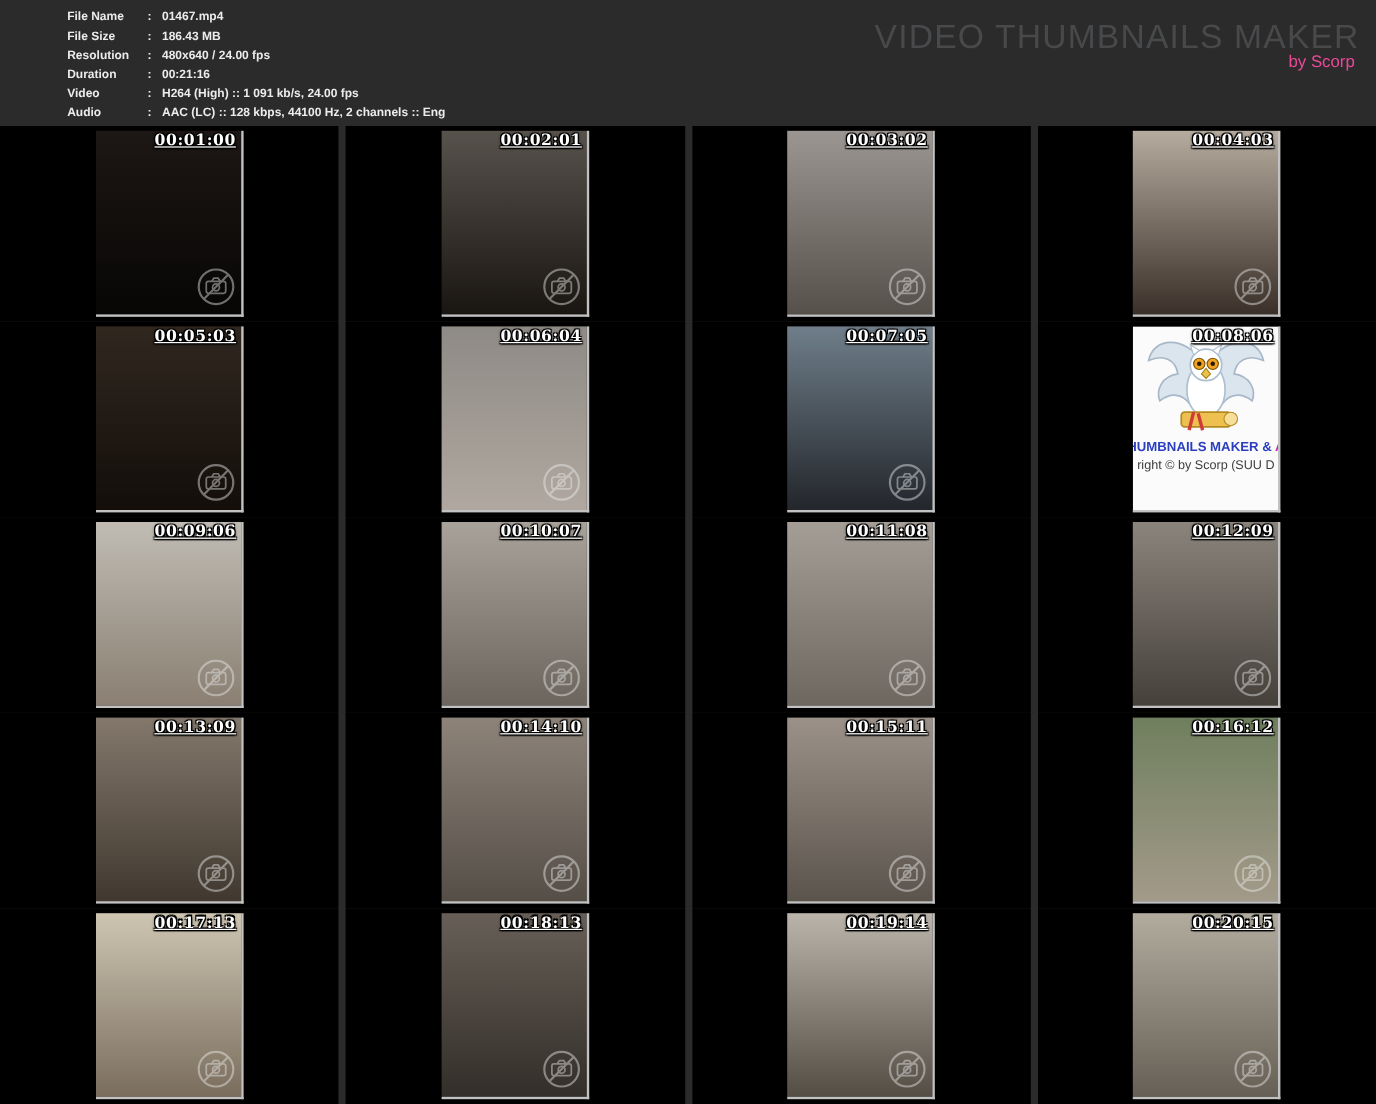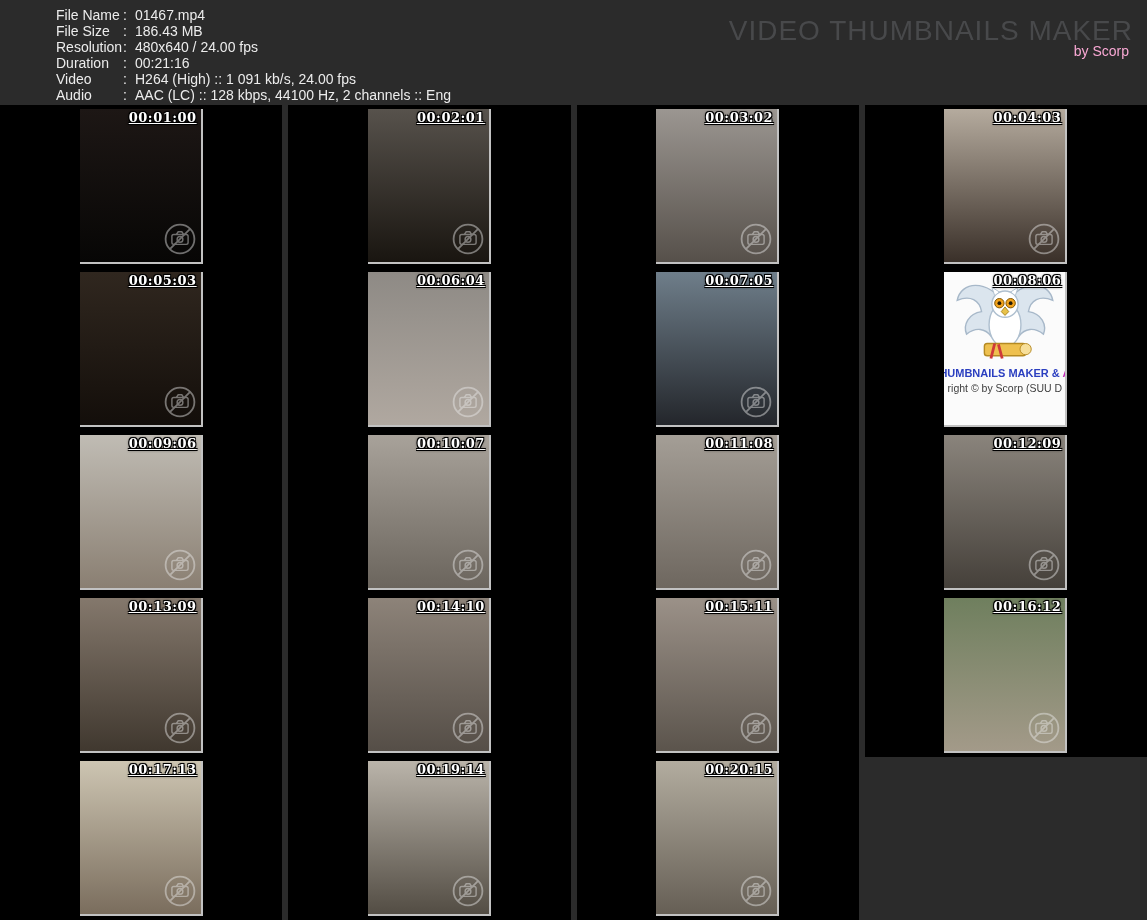--- a/index.html
+++ b/index.html
@@ -6,26 +6,26 @@
   body {
     width: 1147px; height: 920px;
     background: #2b2b2b;
     font-family: "Liberation Sans", sans-serif;
     overflow: hidden; position: relative;
   }
 
   
   .header { position: absolute; top: 0; left: 0; width: 1147px; height: 105px; }
   .meta { position: absolute; top: 7px; left: 8px; }
-  .meta-row { display: flex; font-size: 14px; font-weight: normal; color: #ececec; line-height: 16px; padding-left: 48px; }
+  .meta-row { display: flex; font-size: 10px; font-weight: bold; color: #ececec; line-height: 16px; padding-left: 48px; }
   .meta-label { width: 67px; }
   .meta-colon { width: 12px; }
   .brand { position: absolute; top: 15px; right: 14px; text-align: right; }
   .brand-title { font-size: 28px; font-weight: normal; color: #48494b; letter-spacing: 1px; white-space: nowrap; }
-  .brand-subtitle { font-size: 14px; color: #f9a8d4; margin-top: -4px; padding-right: 4px; }
+  .brand-subtitle { font-size: 14px; color: #ec4899; margin-top: -4px; padding-right: 4px; }
 
   
   .grid {
     position: absolute; top: 105px; left: 0;
     width: 1147px; height: 815px;
     display: grid;
     grid-template-columns: repeat(4, 1fr);
     grid-template-rows: repeat(5, 1fr);
     column-gap: 6px; row-gap: 0;
   }
@@ -331,20 +331,33 @@
       <svg class="wm" viewBox="0 0 40 40" aria-hidden="true">
         <circle cx="20" cy="20" r="16" fill="none" stroke="#ececec" stroke-width="2"></circle>
         <rect x="11" y="15" width="18" height="11" rx="2" fill="none" stroke="#ececec" stroke-width="1.6"></rect>
         <path d="M16 15 L18 12 L22 12 L24 15" fill="none" stroke="#ececec" stroke-width="1.6"></path>
         <circle cx="20" cy="20.5" r="3.2" fill="none" stroke="#ececec" stroke-width="1.6"></circle>
         <line x1="9" y1="31" x2="31" y2="9" stroke="#ececec" stroke-width="2"></line>
       </svg>
     </div>
   </div>
     <div class="cell">
+    <div class="thumb" style="background: linear-gradient(rgb(103, 95, 87) 0%, rgb(51, 46, 41) 100%);">
+
+      <span class="ts">00:18:13</span>
+      <svg class="wm" viewBox="0 0 40 40" aria-hidden="true">
+        <circle cx="20" cy="20" r="16" fill="none" stroke="#ececec" stroke-width="2"></circle>
+        <rect x="11" y="15" width="18" height="11" rx="2" fill="none" stroke="#ececec" stroke-width="1.6"></rect>
+        <path d="M16 15 L18 12 L22 12 L24 15" fill="none" stroke="#ececec" stroke-width="1.6"></path>
+        <circle cx="20" cy="20.5" r="3.2" fill="none" stroke="#ececec" stroke-width="1.6"></circle>
+        <line x1="9" y1="31" x2="31" y2="9" stroke="#ececec" stroke-width="2"></line>
+      </svg>
+    </div>
+  </div>
+    <div class="cell">
     <div class="thumb" style="background: linear-gradient(rgb(186, 180, 170) 0%, rgb(83, 77, 68) 100%);">
 
       <span class="ts">00:19:14</span>
       <svg class="wm" viewBox="0 0 40 40" aria-hidden="true">
         <circle cx="20" cy="20" r="16" fill="none" stroke="#ececec" stroke-width="2"></circle>
         <rect x="11" y="15" width="18" height="11" rx="2" fill="none" stroke="#ececec" stroke-width="1.6"></rect>
         <path d="M16 15 L18 12 L22 12 L24 15" fill="none" stroke="#ececec" stroke-width="1.6"></path>
         <circle cx="20" cy="20.5" r="3.2" fill="none" stroke="#ececec" stroke-width="1.6"></circle>
         <line x1="9" y1="31" x2="31" y2="9" stroke="#ececec" stroke-width="2"></line>
       </svg>

